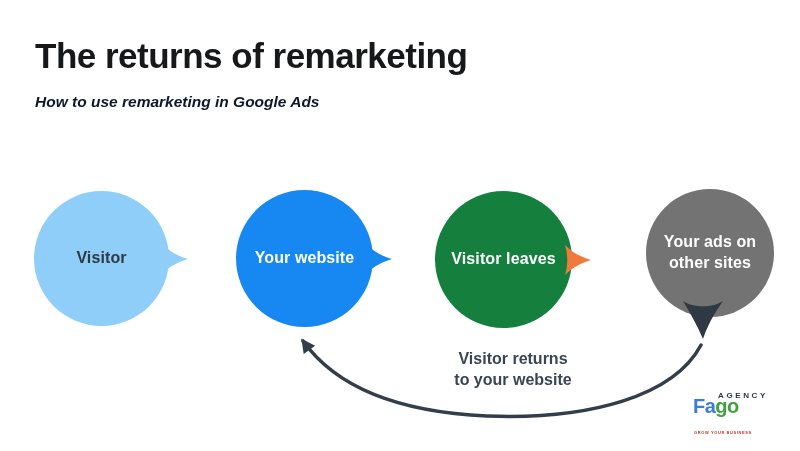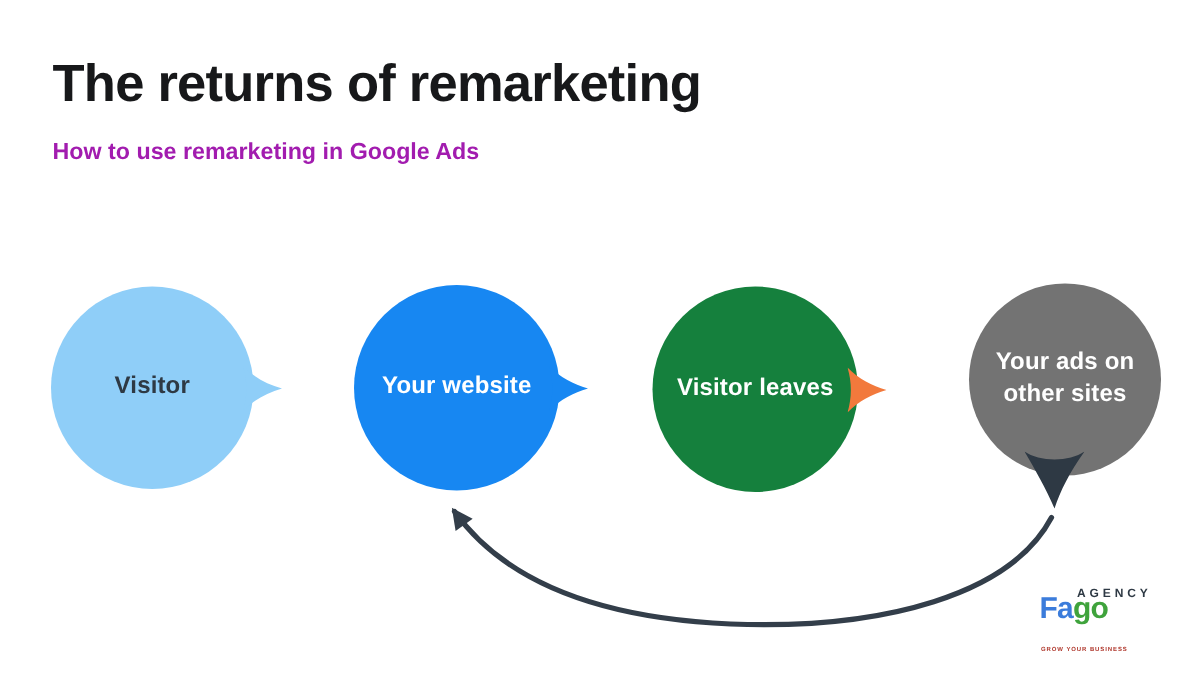--- a/index.html
+++ b/index.html
@@ -24,22 +24,23 @@
     color: #17181A;
     line-height: 1.15;
     white-space: nowrap;
   }
   .subtitle {
     position: absolute;
     left: 35px;
     top: 93px;
     font-size: 15.5px;
     font-weight: 700;
-    color: #a21caf;
+    color: #0f172a;
     white-space: nowrap;
+    font-style: italic;
   }
 
   
   .bubble { position: absolute; }
   .bubble .circle {
     position: absolute;
     left: 0; top: 0;
     width: 100%; height: 100%;
     border-radius: 50%;
     display: flex;
@@ -167,20 +168,24 @@
 
   <svg class="arrow-overlay" viewBox="0 0 800 451">
     <defs>
       <marker id="arrowhead" markerUnits="userSpaceOnUse" markerWidth="18" markerHeight="18" refX="12" refY="8" orient="auto">
         <path d="M1,1 L15,8 L1,15 Z"></path>
       </marker>
     </defs>
     <path class="curve" d="M 701 345 C 674 396, 590 420, 487 416 C 396 412, 336 387, 303 341" marker-end="url(#arrowhead)" style="stroke: rgb(51, 62, 74);"></path>
   </svg>
 
+  <div class="return-note">
+    <div>Visitor returns</div>
+    <div>to your website</div>
+  </div>
 
   <div class="logo">
     <div class="agency">AGENCY</div>
     <div class="brand">
       <span style="color: rgb(59, 124, 219);">Fa</span><span style="color: rgb(63, 163, 60);">go</span>
     </div>
     <div class="tagline">GROW YOUR BUSINESS</div>
   </div>
 
 </div>

